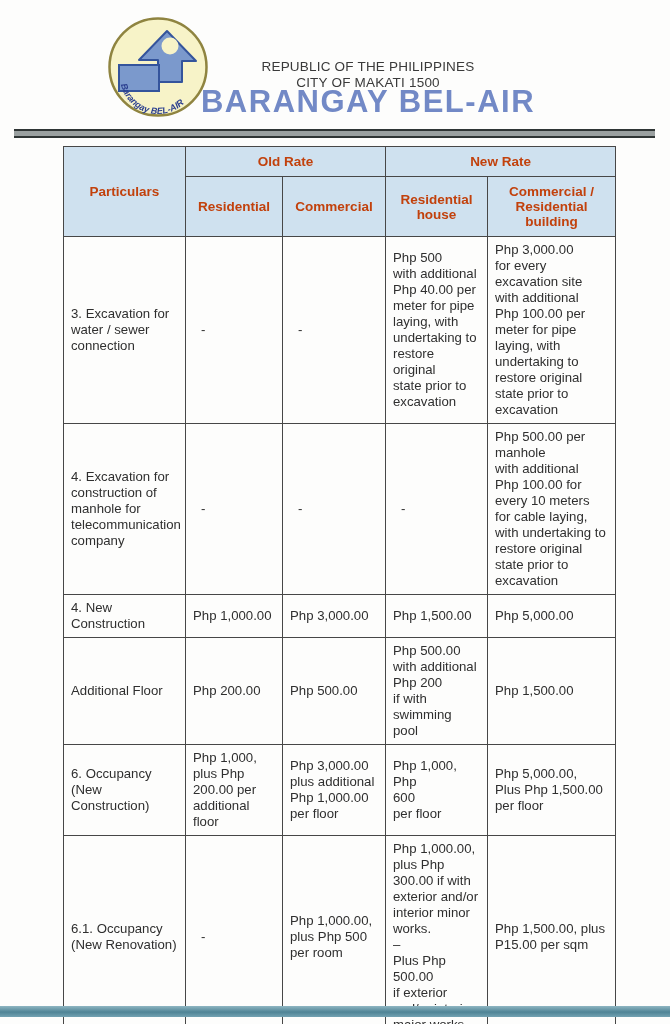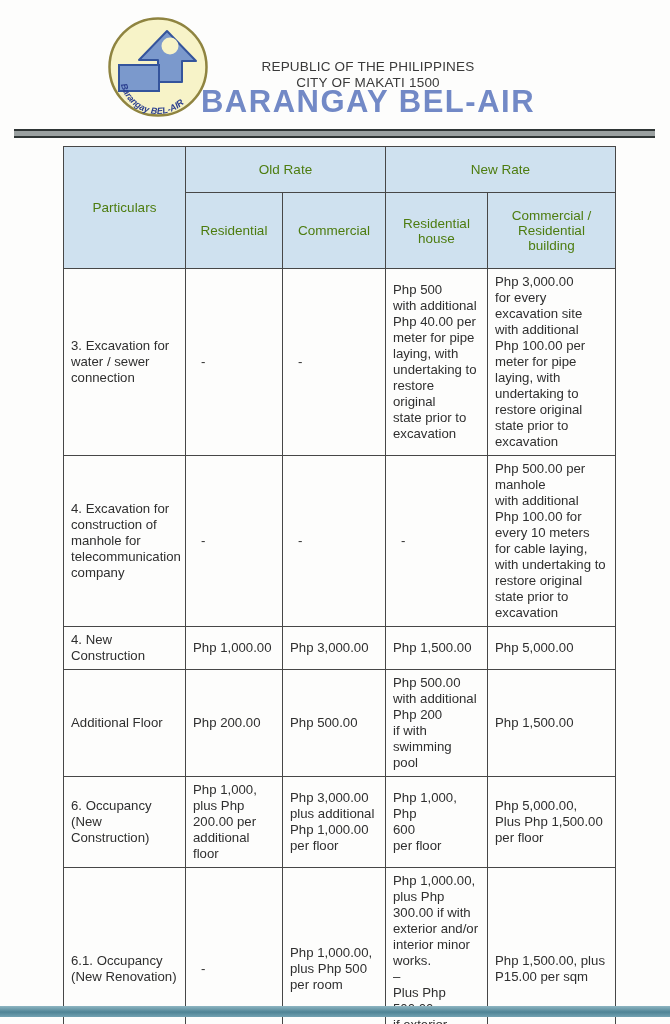--- a/index.html
+++ b/index.html
@@ -27,23 +27,23 @@
     border-top:2px solid #2f3535; border-bottom:2px solid #2f3535;
   }
 
   
   table.rates {
     position:absolute; left:63px; top:146px; width:552px;
     border-collapse:collapse; table-layout:fixed;
   }
   .rates th, .rates td { border:1.5px solid #474747; box-sizing:border-box; }
   .rates th {
-    background:#cfe1ef; color:#4d7c0f;
-    font-size:13.5px; font-weight:normal; text-align:center;
-    padding:15px 4px; line-height:15px; white-space:pre-line; vertical-align:middle;
+    background:#cfe1ef; color:#c2410c;
+    font-size:13.5px; font-weight:bold; text-align:center;
+    padding:7px 4px; line-height:15px; white-space:pre-line; vertical-align:middle;
   }
   .rates td {
     font-size:13.2px; color:#2f2f2f;
     padding:5px 7px; line-height:16px;
     vertical-align:middle; text-align:left; white-space:pre-line;
   }
   td.dash { padding-left:15px; }
 
   
   .footer-rule {

